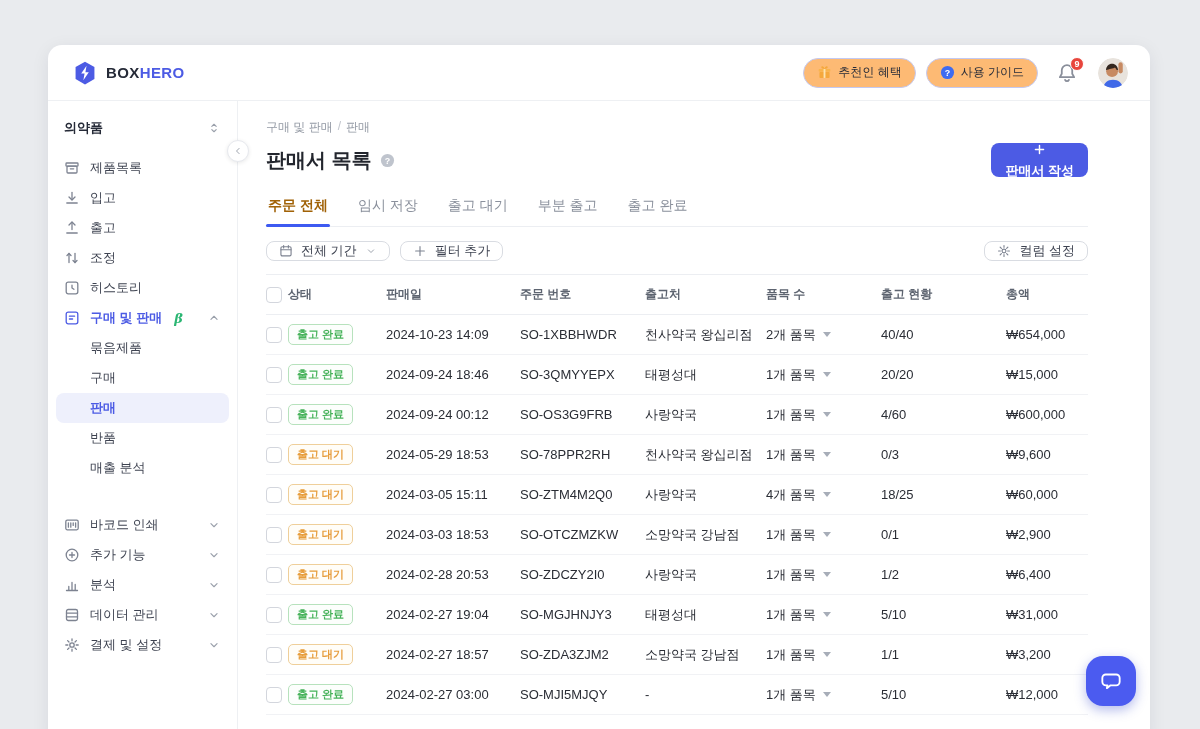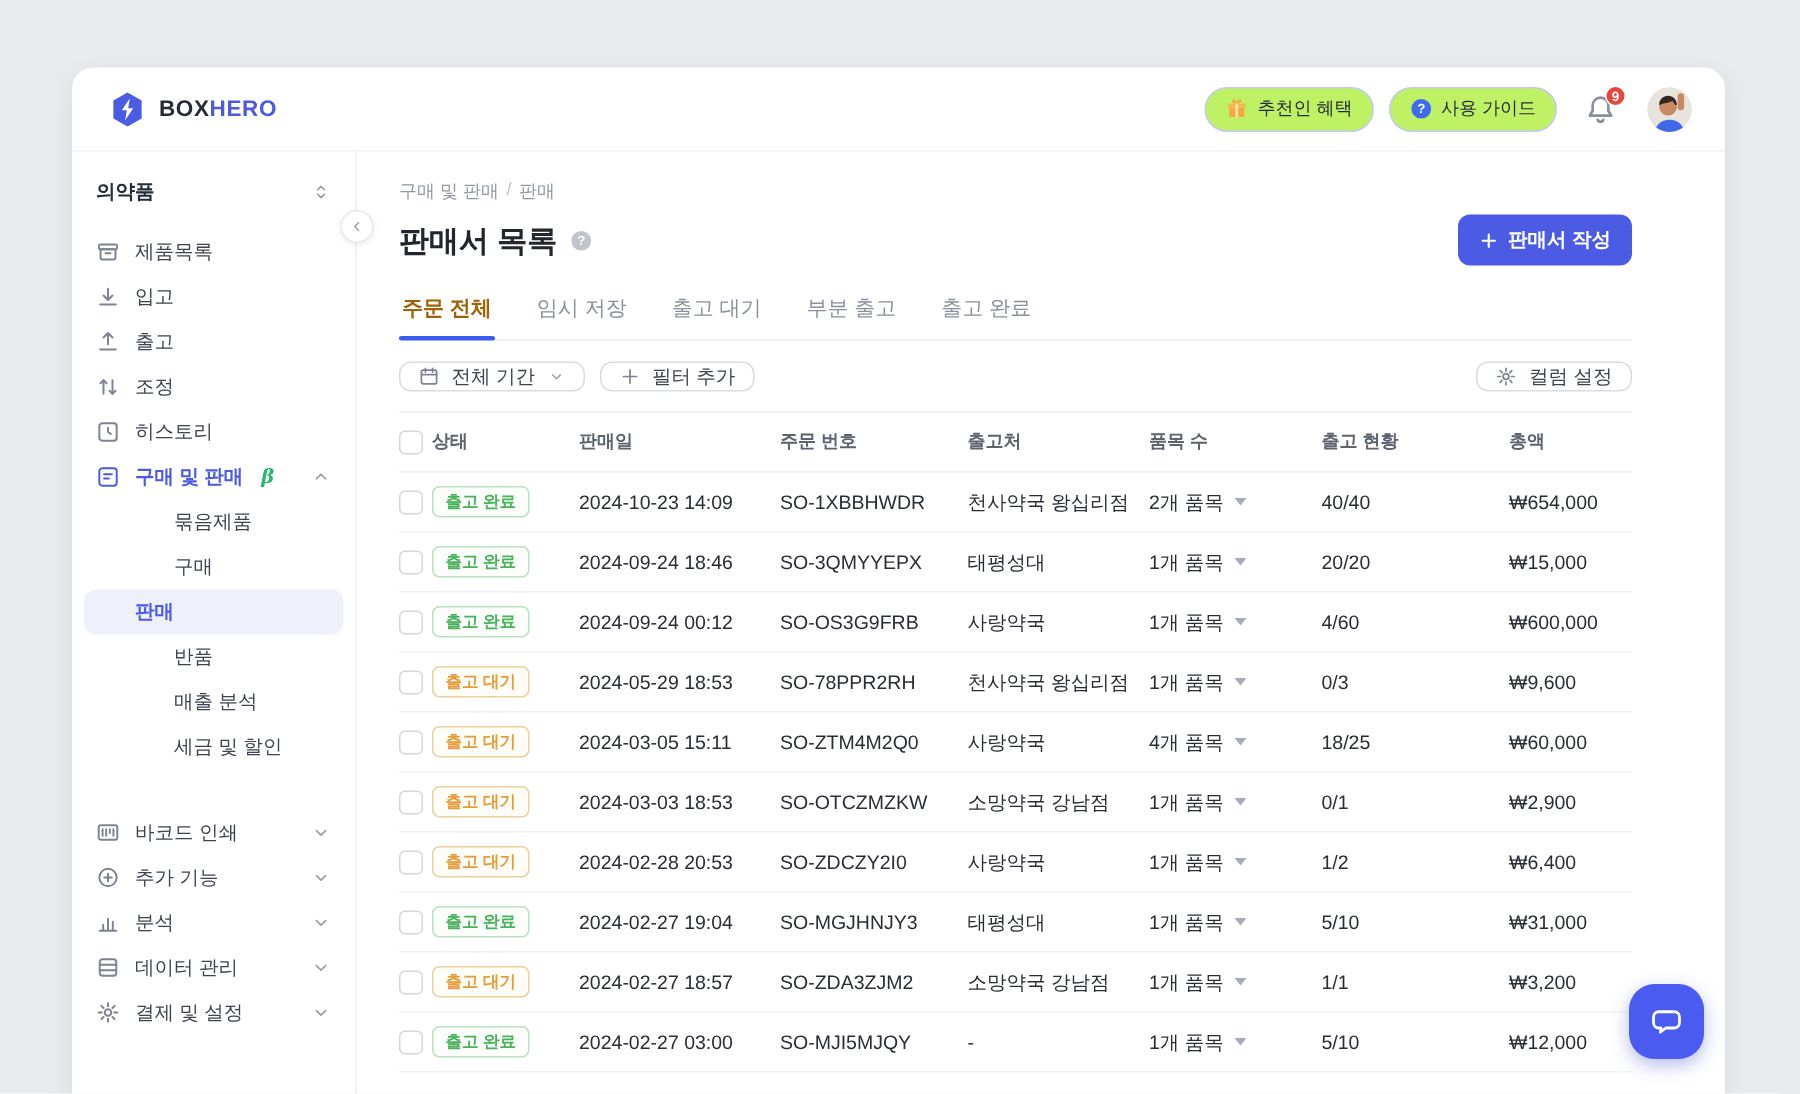--- a/index.html
+++ b/index.html
@@ -22,21 +22,21 @@
   }
 
   
   .topbar { flex:0 0 56px; display:flex; align-items:center; justify-content:space-between;
     padding:0 22px 0 24px; border-bottom:1px solid #eef0f3; }
   .logo { display:flex; align-items:center; gap:8px; cursor:pointer; }
   .logo-ic { width:26px; height:26px; }
   .logo-text { font-size:15px; font-weight:700; letter-spacing:.4px; }
   .logo-box { color:#262b38; } .logo-hero { color:#4c5be4; }
   .topbar-right { display:flex; align-items:center; }
-  .pill { height:30px; border-radius:16px; border:1px solid #c3c9f2; background:#bef264;
+  .pill { height:30px; border-radius:16px; border:1px solid #c3c9f2; background:#fdba74;
     display:inline-flex; align-items:center; gap:6px; padding:0 13px;
     font-size:12px; color:#262b38; cursor:pointer; margin-left:10px;
     font-family:"Liberation Sans",sans-serif; }
   .pill .ic { width:15px; height:15px; }
   .bell { position:relative; width:22px; height:22px; margin:0 6px 0 18px; color:#8a8f9b; cursor:pointer; }
   .bell .ic { width:20px; height:20px; }
   .bell-badge { position:absolute; top:-5px; right:-6px; min-width:14px; height:14px;
     background:#e8453c; border:1.5px solid #fff; border-radius:8px; color:#fff;
     font-size:9px; font-weight:700; display:flex; align-items:center; justify-content:center; padding:0 2px; }
   .avatar { width:30px; height:30px; border-radius:50%; overflow:hidden; margin-left:14px; cursor:pointer; }
@@ -47,21 +47,21 @@
   
   .sidebar { flex:0 0 190px; width:190px; border-right:1px solid #eef0f3; padding-top:8px; }
   .workspace { display:flex; align-items:center; justify-content:space-between;
     padding:10px 16px 16px 16px; font-size:13px; font-weight:700; color:#262b38; cursor:pointer; }
   .workspace .ic { width:14px; height:14px; color:#9aa0ab; }
   .nav-item, .nav-sub { height:30px; display:flex; align-items:center; gap:10px;
     padding:0 16px; font-size:13px; color:#3e4351; cursor:pointer; }
   .nav-ic { width:16px; height:16px; color:#7d8391; flex:0 0 16px; }
   .nav-chev { width:14px; height:14px; color:#9aa0ab; margin-left:auto; }
   .nav-chev svg { width:14px; height:14px; }
-  .nav-sub { padding-left:68px; }
+  .nav-sub { padding-left:42px; }
   .nav-sub.selected { background:#eef0fc; border-radius:8px; margin:0 8px; padding-left:34px;
     color:#4c5be4; font-weight:700; }
   .nav-item.highlight { color:#4c5be4; font-weight:700; }
   .nav-item.highlight .nav-ic { color:#4c5be4; }
   .nav-item.gap-top { margin-top:27px; }
   .beta { color:#2bb673; font-style:italic; font-size:13px; font-family:"DejaVu Serif", serif; margin-left:2px; }
 
   .collapse-btn { position:absolute; left:179px; top:39px; width:22px; height:22px;
     background:#fff; border:1px solid #e7e9ee; border-radius:50%;
     box-shadow:0 1px 4px rgba(0,0,0,.09); display:flex; align-items:center; justify-content:center;
@@ -72,21 +72,21 @@
   .content { flex:1; padding:18px 0 0 28px; min-width:0; }
   .content-inner { width:822px; }
   .breadcrumb { font-size:12px; color:#9298a3; margin-bottom:7px; display:flex; gap:5px; }
   .crumb-sep::before { content:"/"; color:#c0c4cc; }
   .title-row { display:flex; align-items:center; }
   .page-title { font-size:20px; font-weight:700; color:#23262e; }
   .help-ic { width:15px; height:15px; margin-left:8px; cursor:pointer; }
   .primary-btn { margin-left:auto; height:34px; background:#4c5be4; border:none; color:#fff;
     border-radius:8px; padding:0 14px; font-size:13px; font-weight:600;
     display:inline-flex; align-items:center; gap:6px; cursor:pointer;
-    font-family:"Liberation Sans",sans-serif; }
+    font-family:"Liberation Sans",sans-serif;flex-direction:column; }
   .primary-btn .ic { width:13px; height:13px; color:#fff; }
   .primary-btn .ic svg { stroke-width:1.8; }
 
   .tabs { display:flex; gap:26px; margin-top:12px; border-bottom:1px solid #eceef2; }
   .tab { padding:8px 2px 11px 2px; font-size:14px; color:#8a909c; cursor:pointer; position:relative; }
   .tab.active { color:#a16207; font-weight:700; }
   .tab.active::after { content:""; position:absolute; left:0; right:0; bottom:-1px; height:3px;
     background:#3d5af1; border-radius:2px; }
 
   .filter-row { display:flex; align-items:center; margin-top:14px; padding-bottom:13px;
@@ -262,23 +262,20 @@
           </div>
           <div class="nav-sub selected">
             <span class="nav-label">판매</span>
           </div>
           <div class="nav-sub">
             <span class="nav-label">반품</span>
           </div>
           <div class="nav-sub">
             <span class="nav-label">매출 분석</span>
           </div>
-          <div class="nav-sub">
-            <span class="nav-label">세금 및 할인</span>
-          </div>
           <div class="nav-item gap-top">
             <span class="nav-ic ic">
               <svg viewBox="0 0 16 16">
                 <rect x="1.8" y="3.2" width="12.4" height="9.6" rx="1.5"></rect>
                 <path d="M4.4 5.8v4.4M6.8 5.8v4.4M9.2 5.8v2.6M11.6 5.8v4.4"></path>
               </svg>
             </span>
             <span class="nav-label">바코드 인쇄</span>
             <span class="nav-chev ic">
               <svg viewBox="0 0 16 16">

